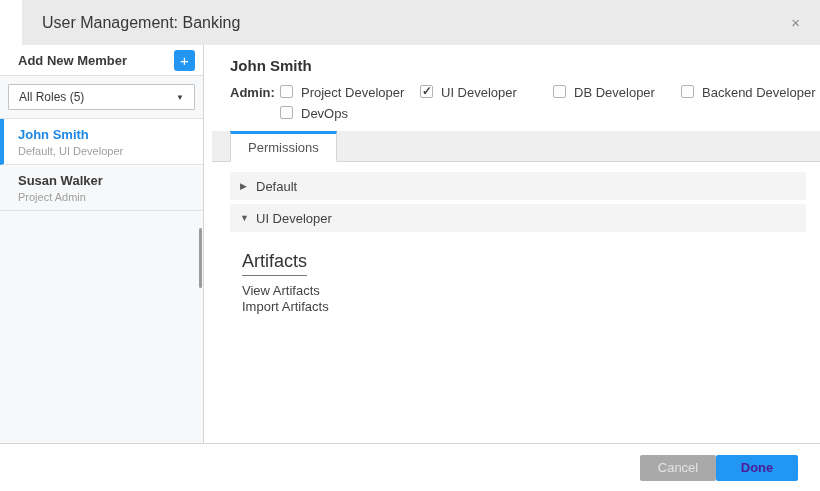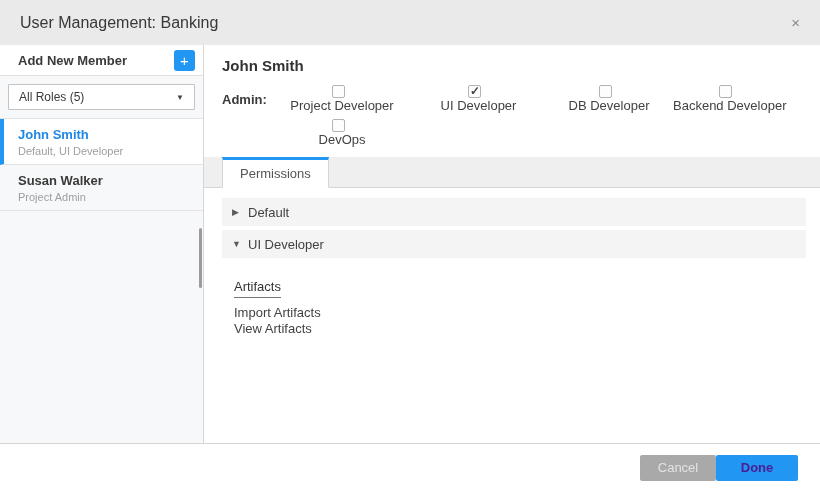--- a/index.html
+++ b/index.html
@@ -9,26 +9,27 @@
     background:#fff; color:#333; overflow:hidden;
     -webkit-font-smoothing:antialiased;
   }
   .dialog { width:820px; height:491px; display:flex; flex-direction:column; background:#fff; }
 
   
   .header {
     height:45px; flex:0 0 45px; background:#eaeaea;
     display:flex; align-items:center; justify-content:space-between;
     padding:8px 20px;
+    margin-left:22px;
   }
   .header-title { font-size:16px; color:#383838; }
   .close-x { font-size:15px; color:#8a8a8a; cursor:pointer; line-height:1; }
 
   
-  .body { flex:1 1 auto; display:flex; min-height:0; }
+  .body { flex:1 1 auto; display:flex; min-height:0;gap:8px; }
 
   
   .sidebar {
     width:204px; flex:0 0 204px; background:#f7f8f9;
     border-right:1px solid #d6d6d6; position:relative;
   }
   .add-row {
     height:31px; background:#fff; display:flex; align-items:center;
     justify-content:space-between; padding:0 8px 0 18px;
     border-bottom:1px solid #e0e0e0;
@@ -61,21 +62,21 @@
     background:#9b9b9b; border-radius:2px;
   }
 
   
   .main { flex:1 1 auto; background:#fff; padding-left:18px; min-width:0; }
   .member-name { font-size:15px; font-weight:bold; color:#333; margin-top:12px; }
   .role-block { margin-top:11px; }
   .role-row { display:flex; align-items:center; margin-bottom:6px; }
   .role-caption { width:50px; font-size:13px; font-weight:bold; color:#3a3a3a; }
   .role-indent { width:50px; }
-  .cb-item { display:flex; align-items:center; cursor:pointer;flex-direction:column; }
+  .cb-item { display:flex; align-items:flex-start; cursor:pointer; }
   .cb-item.c1 { width:140px; }
   .cb-item.c2 { width:133px; }
   .cb-item.c3 { width:128px; }
   .cb-box {
     width:13px; height:13px; background:#fdfdfd; border:1px solid #b3b3b3;
     border-radius:2px; margin-right:8px; position:relative; flex:0 0 13px;
   }
   .cb-item[data-checked="true"] .cb-box::after {
     content:"\2713"; position:absolute; left:1px; top:-2px;
     font-size:12px; font-weight:bold; color:#424242;
@@ -97,21 +98,21 @@
   
   .accordion { margin:10px 14px 0 0; }
   .acc-header {
     height:28px; background:#f4f4f4; display:flex; align-items:center;
     padding-left:10px; margin-bottom:4px; cursor:pointer;
   }
   .acc-arrow { font-size:9px; color:#5c5c5c; width:16px; }
   .acc-label { font-size:13px; color:#424242; }
   .acc-content { padding:15px 0 0 12px; }
   .perm-heading {
-    display:inline-block; font-size:13px; color:#333;
+    display:inline-block; font-size:18px; color:#333;
     border-bottom:1px solid #777; padding-bottom:3px; margin-bottom:7px;
   }
   .perm-item { font-size:13px; color:#424242; line-height:16px; }
 
   
   .footer {
     height:48px; flex:0 0 48px; border-top:1px solid #d5d5d5; background:#fff;
     display:flex; align-items:center; justify-content:flex-end;
     padding-right:22px; gap:0;
   }
@@ -198,22 +199,22 @@
         <div class="acc-header">
           <span class="acc-arrow">▶</span>
           <span class="acc-label">Default</span>
         </div>
         <div class="acc-header">
           <span class="acc-arrow">▼</span>
           <span class="acc-label">UI Developer</span>
         </div>
         <div class="acc-content">
           <div class="perm-heading">Artifacts</div>
+          <div class="perm-item">View Artifacts</div>
           <div class="perm-item">Import Artifacts</div>
-          <div class="perm-item">View Artifacts</div>
         </div>
       </div>
     </div>
   </div>
 
   <div class="footer">
     <button class="btn btn-cancel">Cancel</button>
     <button class="btn btn-done">Done</button>
   </div>
 

